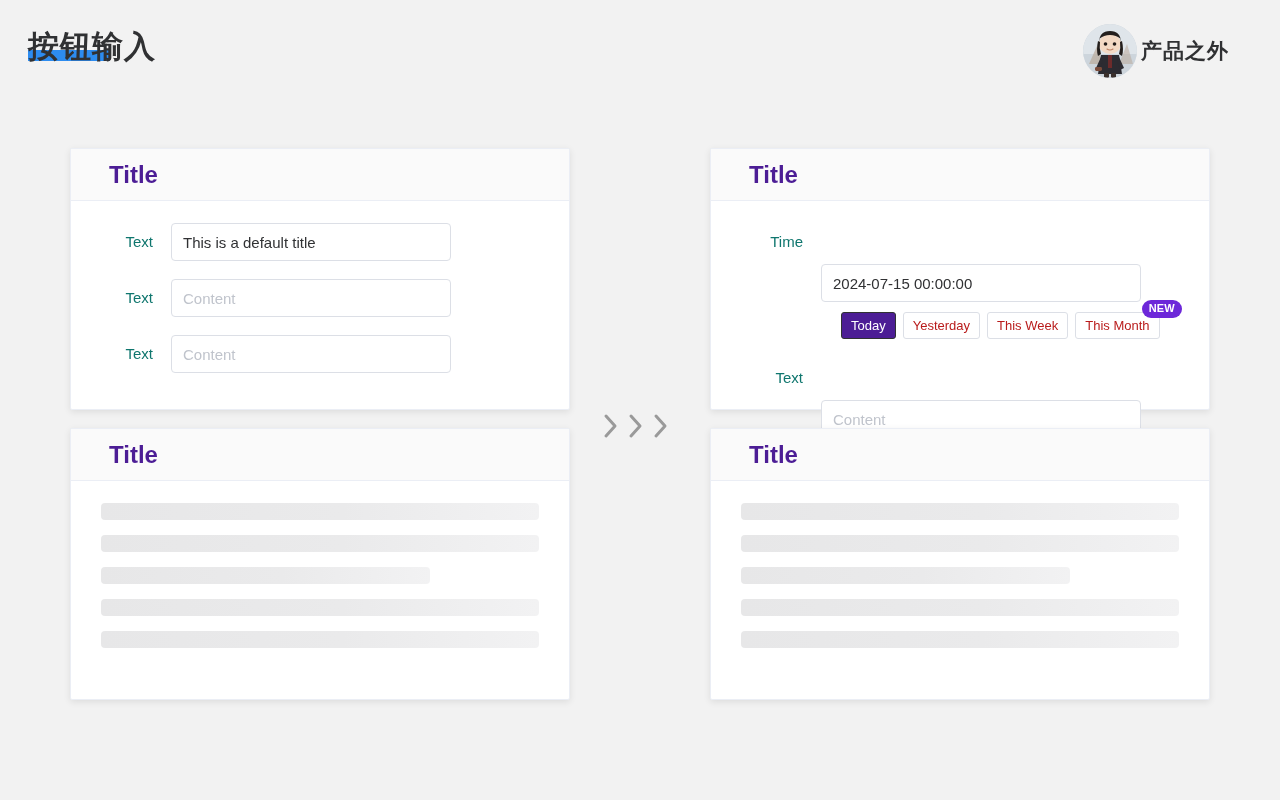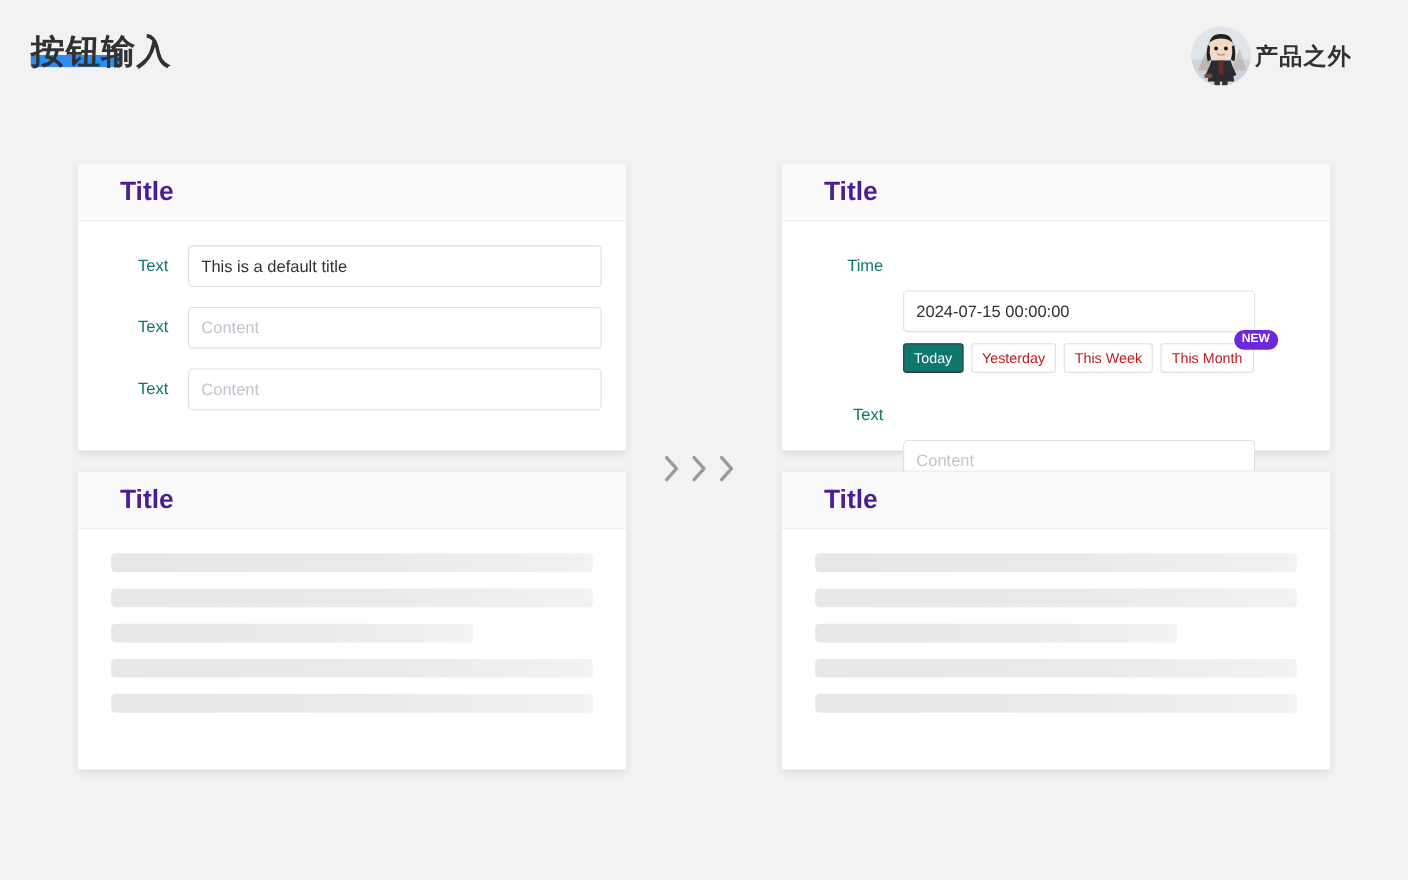--- a/index.html
+++ b/index.html
@@ -128,21 +128,21 @@
     color: #0f766e;
     line-height: 38px;
   }
   .form-label.wide {
     width: 90px;
     flex: 0 0 90px;
   }
   .form-control { flex: 1 1 auto; min-width: 0; }
 
   .text-input {
-    width: 376px;
+    width: 280px;
     height: 38px;
     border: 1px solid #dcdfe6;
     border-radius: 4px;
     background: #fff;
     font-family: "Liberation Sans", "DejaVu Sans", sans-serif;
     font-size: 15px;
     color: #303133;
     padding: 0 11px;
     box-sizing: border-box;
     outline: none;
@@ -164,23 +164,24 @@
     line-height: 1;
     padding: 6px 9px;
     border: 1px solid #dcdfe6;
     background: #ffffff;
     color: #b91c1c;
     border-radius: 3px;
     cursor: pointer;
     white-space: nowrap;
   }
   .quick-btn.active {
-    background: #0f766e;
+    background: #4c1d95;
     border-color: #303133;
     color: #ffffff;
+    margin-left: 20px;
   }
   .quick-btn-wrap { position: relative; display: inline-block; }
   .new-badge {
     position: absolute;
     top: -12px;
     right: -22px;
     background: #6d28d9;
     color: #ffffff;
     font-size: 11px;
     font-weight: bold;

